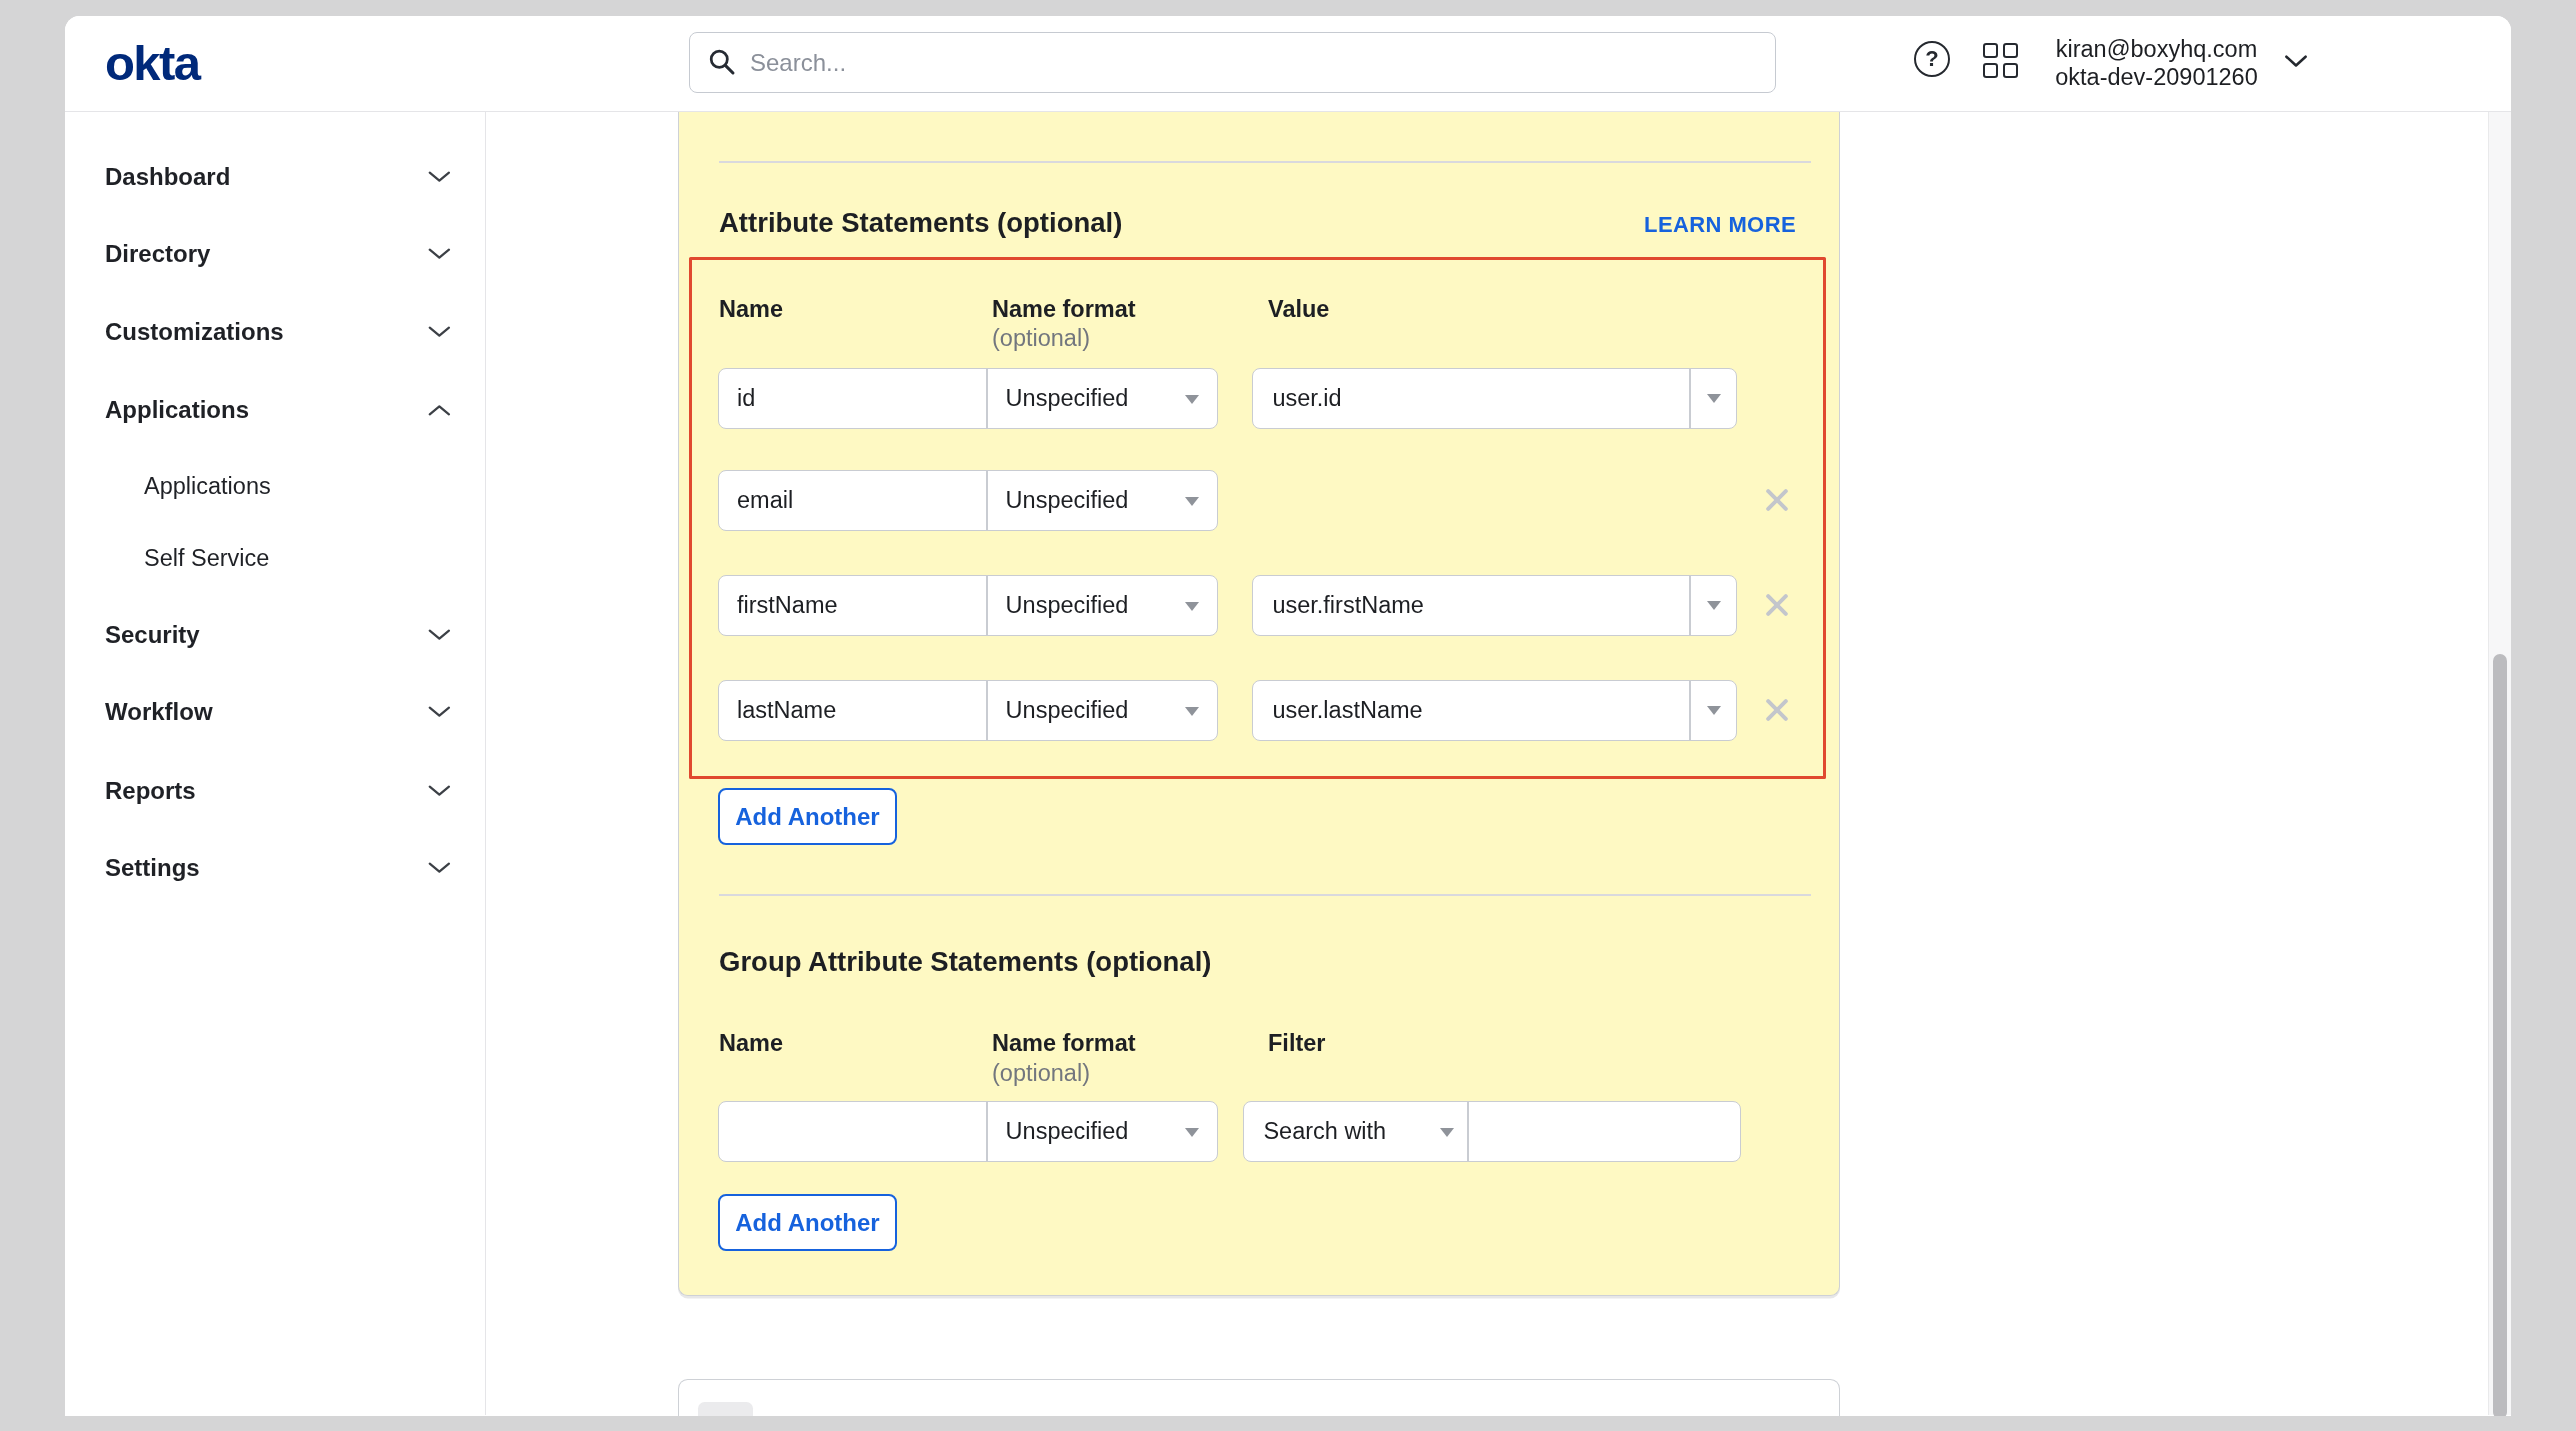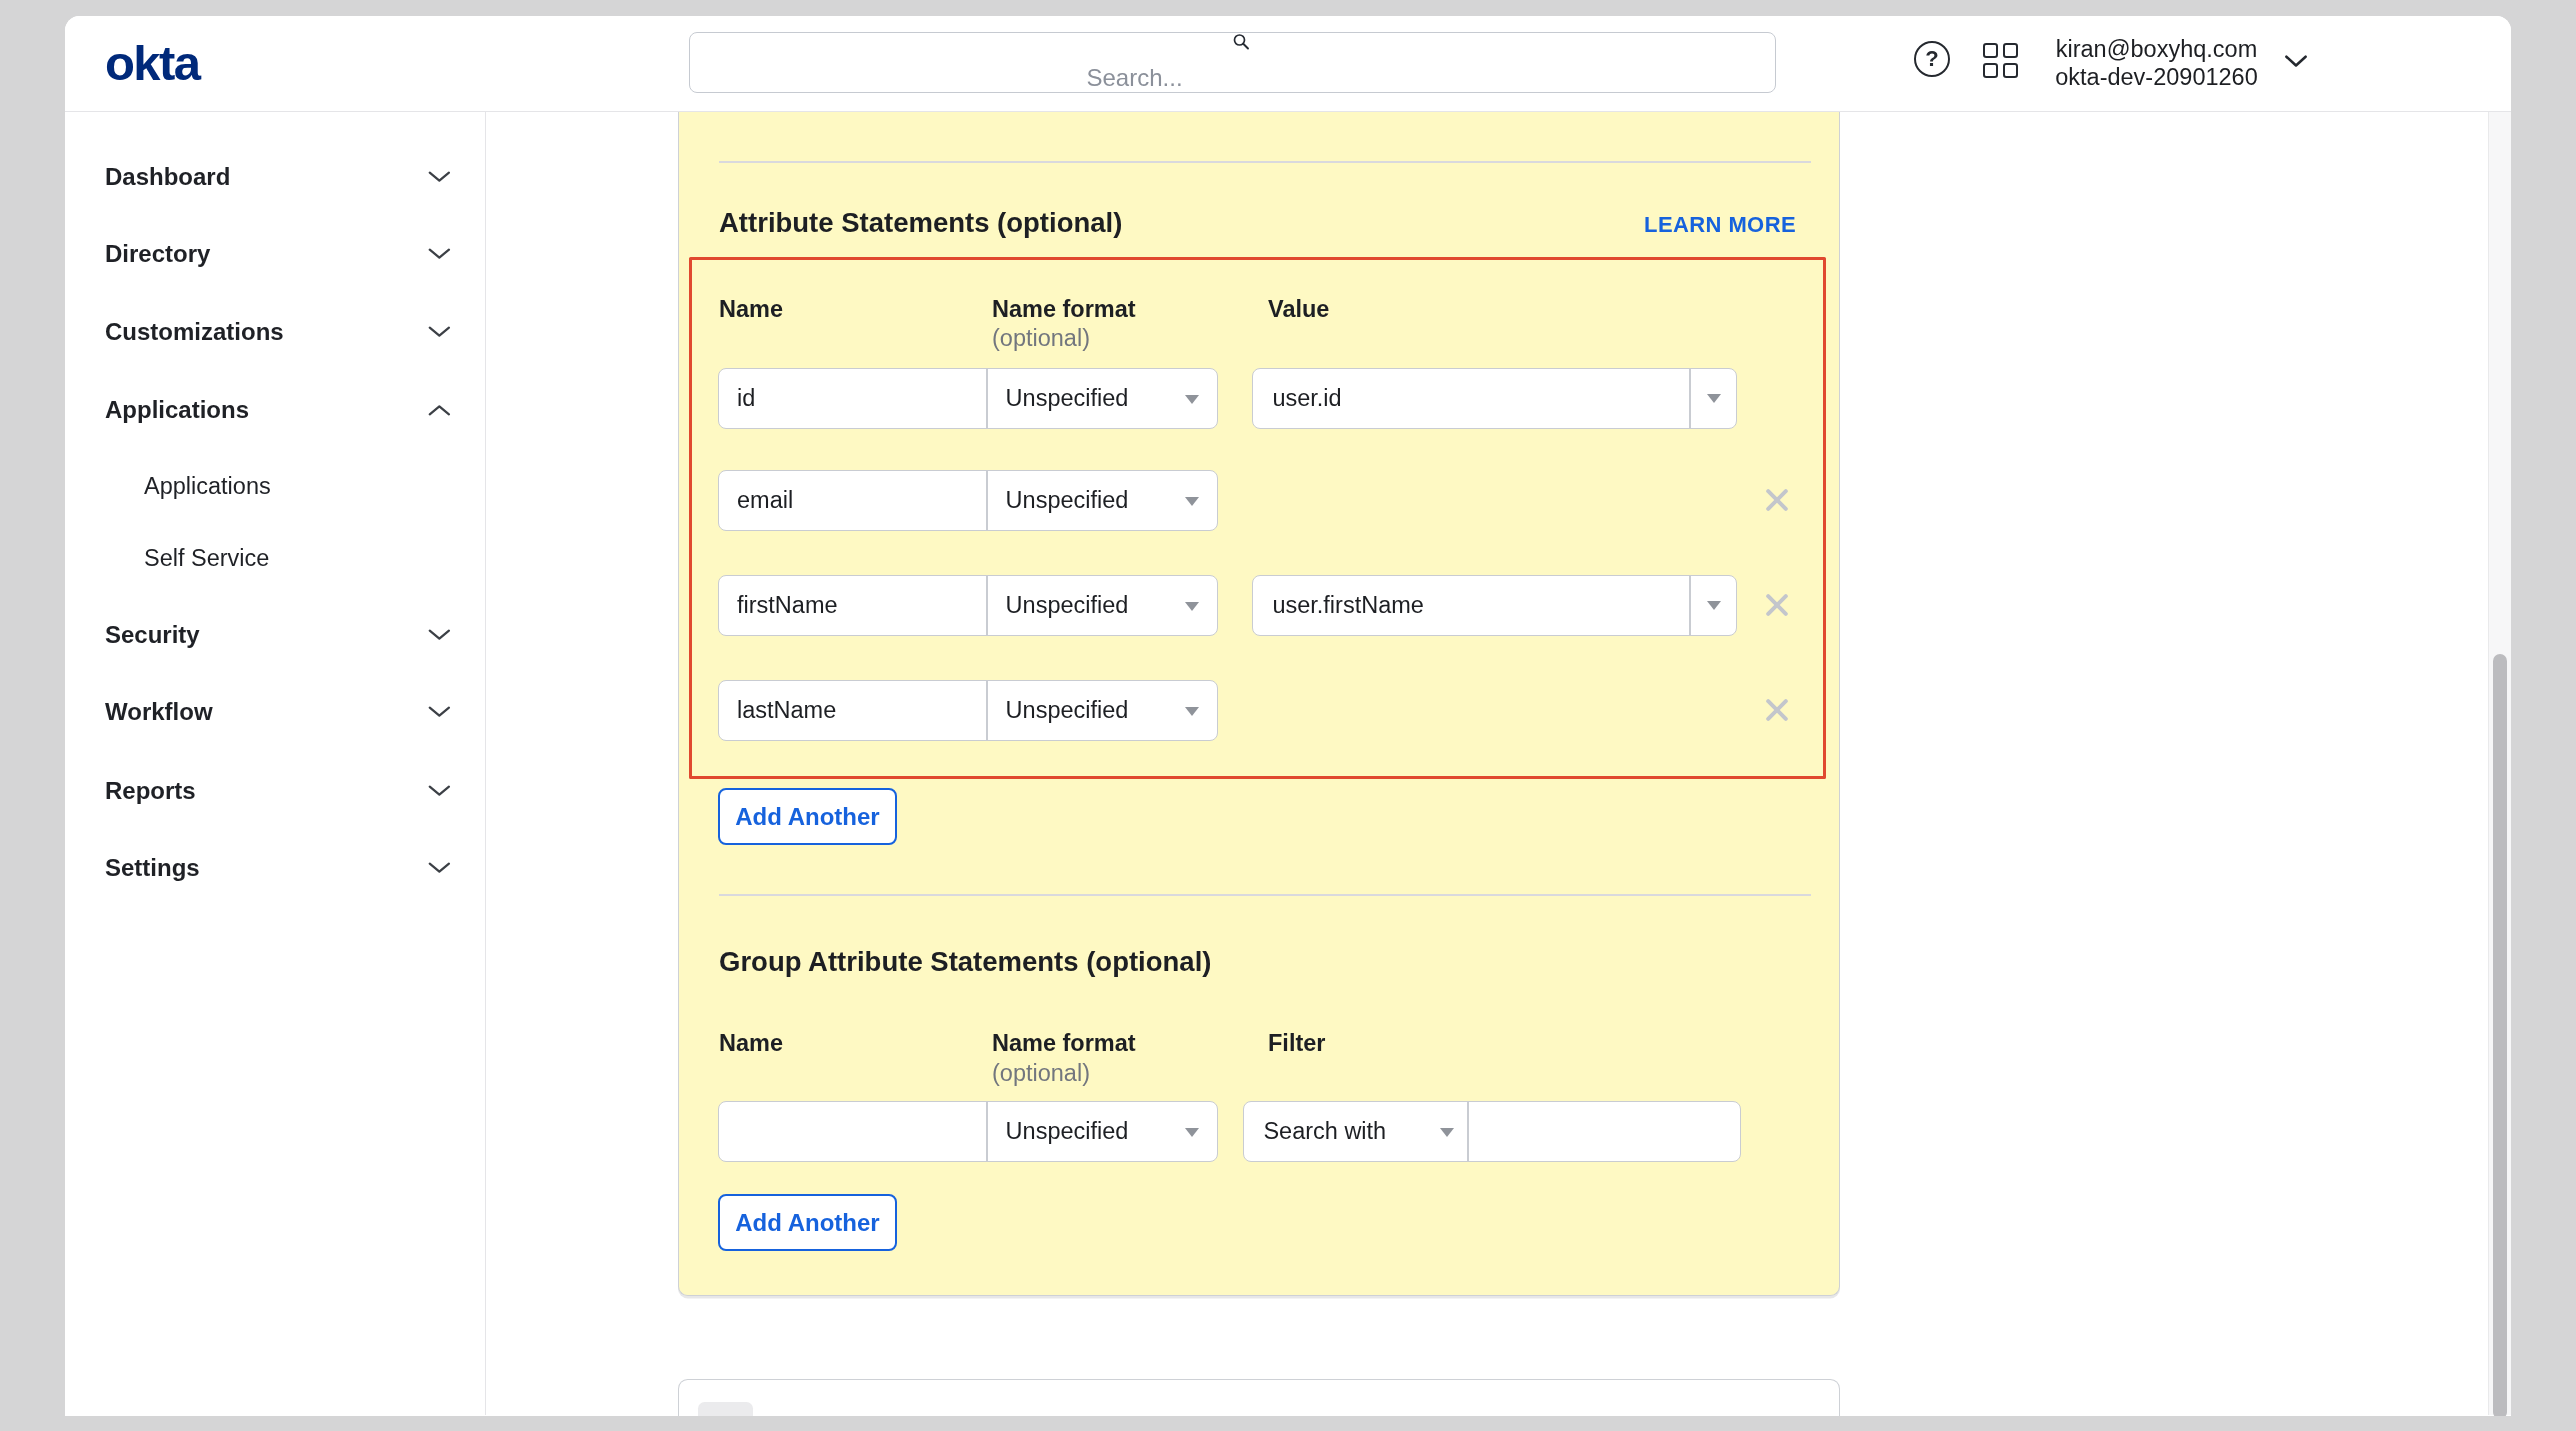--- a/index.html
+++ b/index.html
@@ -14,21 +14,21 @@
   .window {
     position:absolute; left:65px; top:16px; width:2446px; height:1400px;
     background:#ffffff; border-radius:14.6px 14.6px 0 0; overflow:hidden;
   }
   
   .topbar { position:absolute; left:0; top:0; width:100%; height:96px; background:#fff; border-bottom:1.6px solid #e5e5e8; }
   .logo { position:absolute; left:40px; top:6.5px; height:81px; line-height:81px; font-size:49px; font-weight:800; letter-spacing:-1.6px; color:#00297a; }
   .search {
     position:absolute; left:624px; top:16px; width:1087px; height:61px;
     border:1.6px solid #c6cad1; border-radius:8px; background:#fff;
-    display:flex; align-items:center; padding-left:18px; gap:13px;flex-direction:column;
+    display:flex; align-items:center; padding-left:18px; gap:13px;
   }
   .search input { border:none; outline:none; flex:1; font-size:24px; font-family:"Liberation Sans", sans-serif; color:#1d1f23; background:transparent; height:49px; }
   .search input::placeholder { color:#8b909a; }
   .help-circle {
     position:absolute; left:1849px; top:25px; width:36px; height:36px;
     border:2.4px solid #25292f; border-radius:50%;
     display:flex; align-items:center; justify-content:center;
     font-size:22px; font-weight:700; color:#25292f; background:#fff;
   }
   .grid-icon { position:absolute; left:1918px; top:27px; width:37px; height:37px; display:grid; grid-template-columns:14.6px 14.6px; grid-template-rows:14.6px 14.6px; gap:5.7px; }
@@ -255,20 +255,29 @@
         <div class="joined" style="left:0; width:500px">
           <div class="cell" style="width:267px">
             <input readonly="" value="lastName" style="">
           </div>
           <div class="divider"></div>
           <div class="cell" style="flex:1">
             <span>Unspecified</span>
             <span class="caret abs"></span>
           </div>
         </div>
+        <div class="joined" style="left:534px; width:485px">
+          <div class="cell" style="flex:1; padding-left:19.4px">
+            <input readonly="" value="user.lastName" style="">
+          </div>
+          <div class="divider"></div>
+          <div class="cell" style="width:45px; padding-left:0; justify-content:center">
+            <span class="caret"></span>
+          </div>
+        </div>
         <button class="remove-btn">
           <svg width="24" height="24" viewBox="0 0 30 30">
             <line x1="4" y1="4" x2="26" y2="26" stroke="#c3c6cc" stroke-width="5" stroke-linecap="round"></line>
             <line x1="26" y1="4" x2="4" y2="26" stroke="#c3c6cc" stroke-width="5" stroke-linecap="round"></line>
           </svg>
         </button>
       </div>
 
       <button class="add-btn" style="top:676px">Add Another</button>
 

